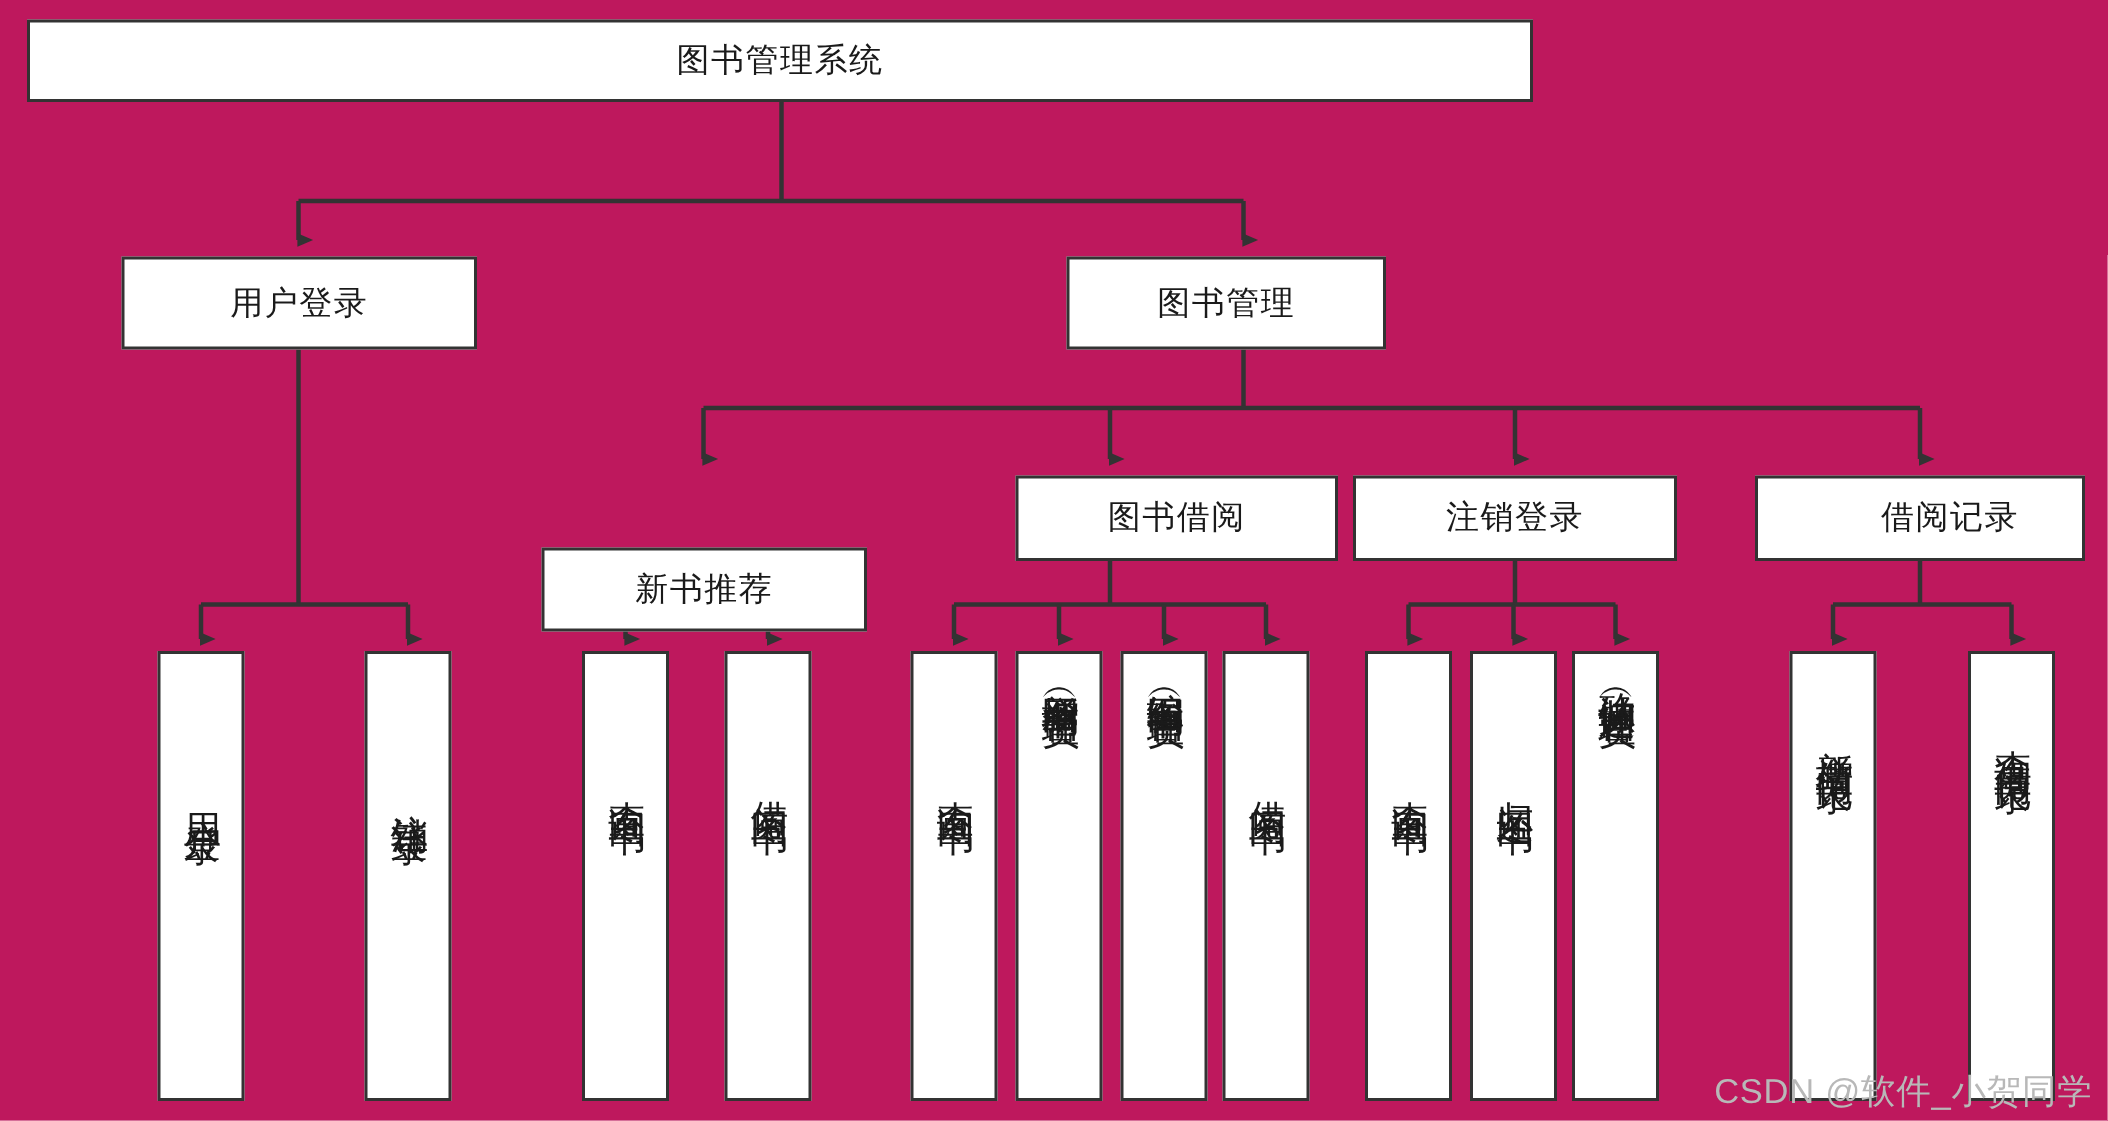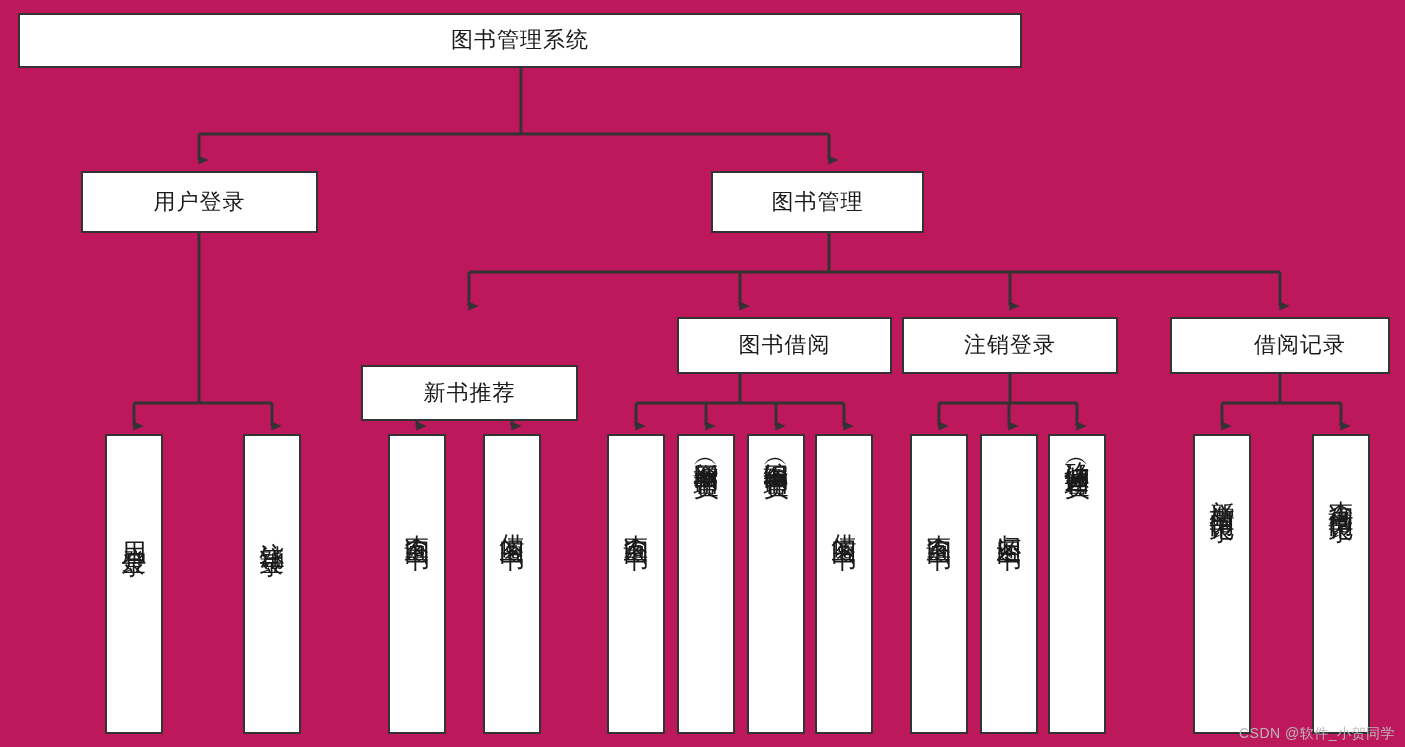--- a/index.html
+++ b/index.html
@@ -40,21 +40,21 @@
     font-size:25px;
     line-height:1;
     letter-spacing:4px;
     white-space:nowrap;
   }
   .node.vert.tall .label{font-size:25px;letter-spacing:2px;}
   #watermark{
     position:absolute;
     right:10px;
     bottom:4px;
-    font-size:14px;
+    font-size:23px;
     color:#b8b8b8;
     letter-spacing:0.5px;
     white-space:nowrap;
     pointer-events:none;
   }
 </style>
 </head>
 <body>
 
 <div id="canvas">

